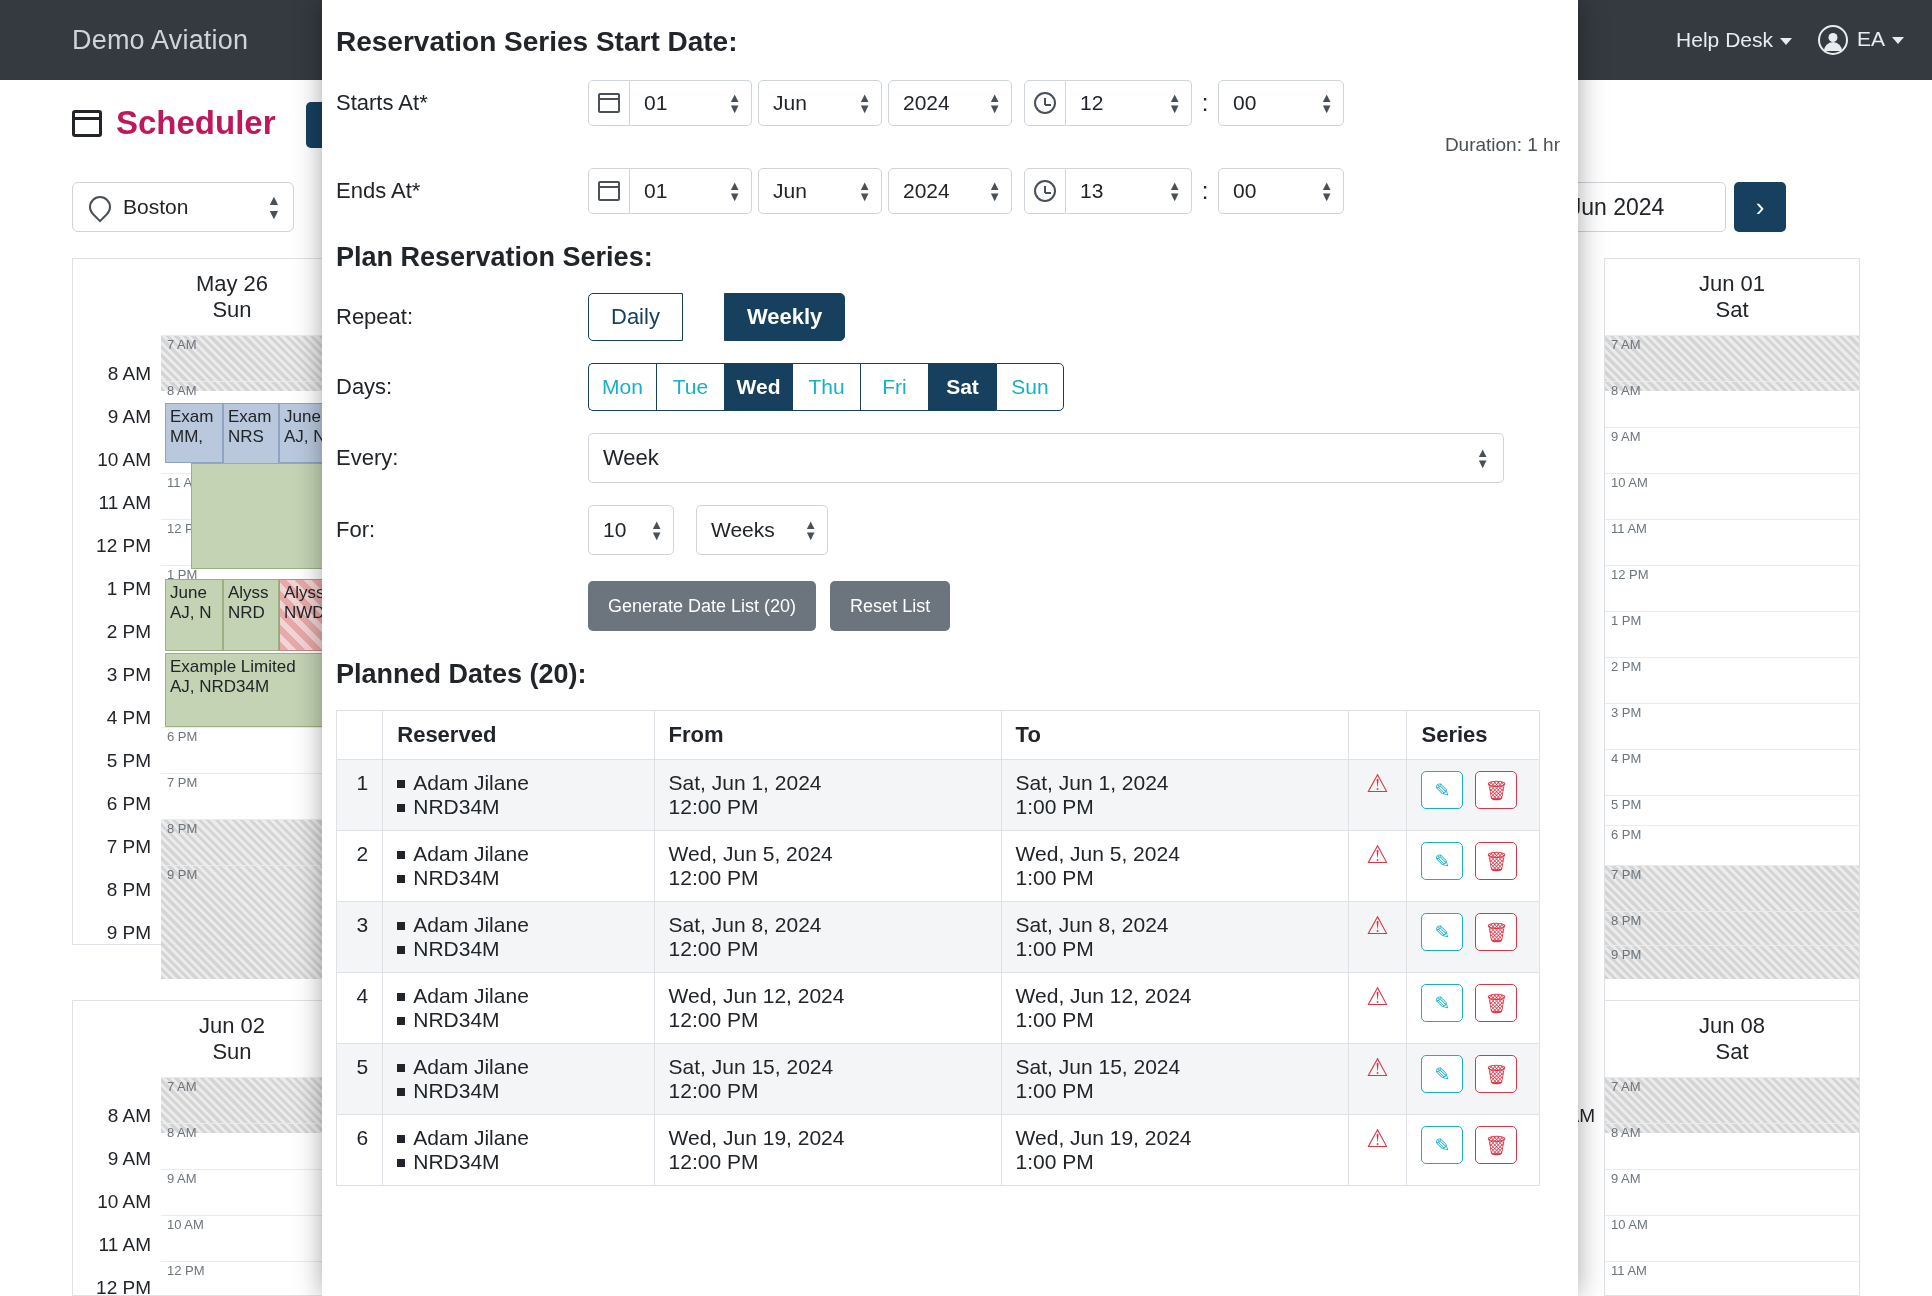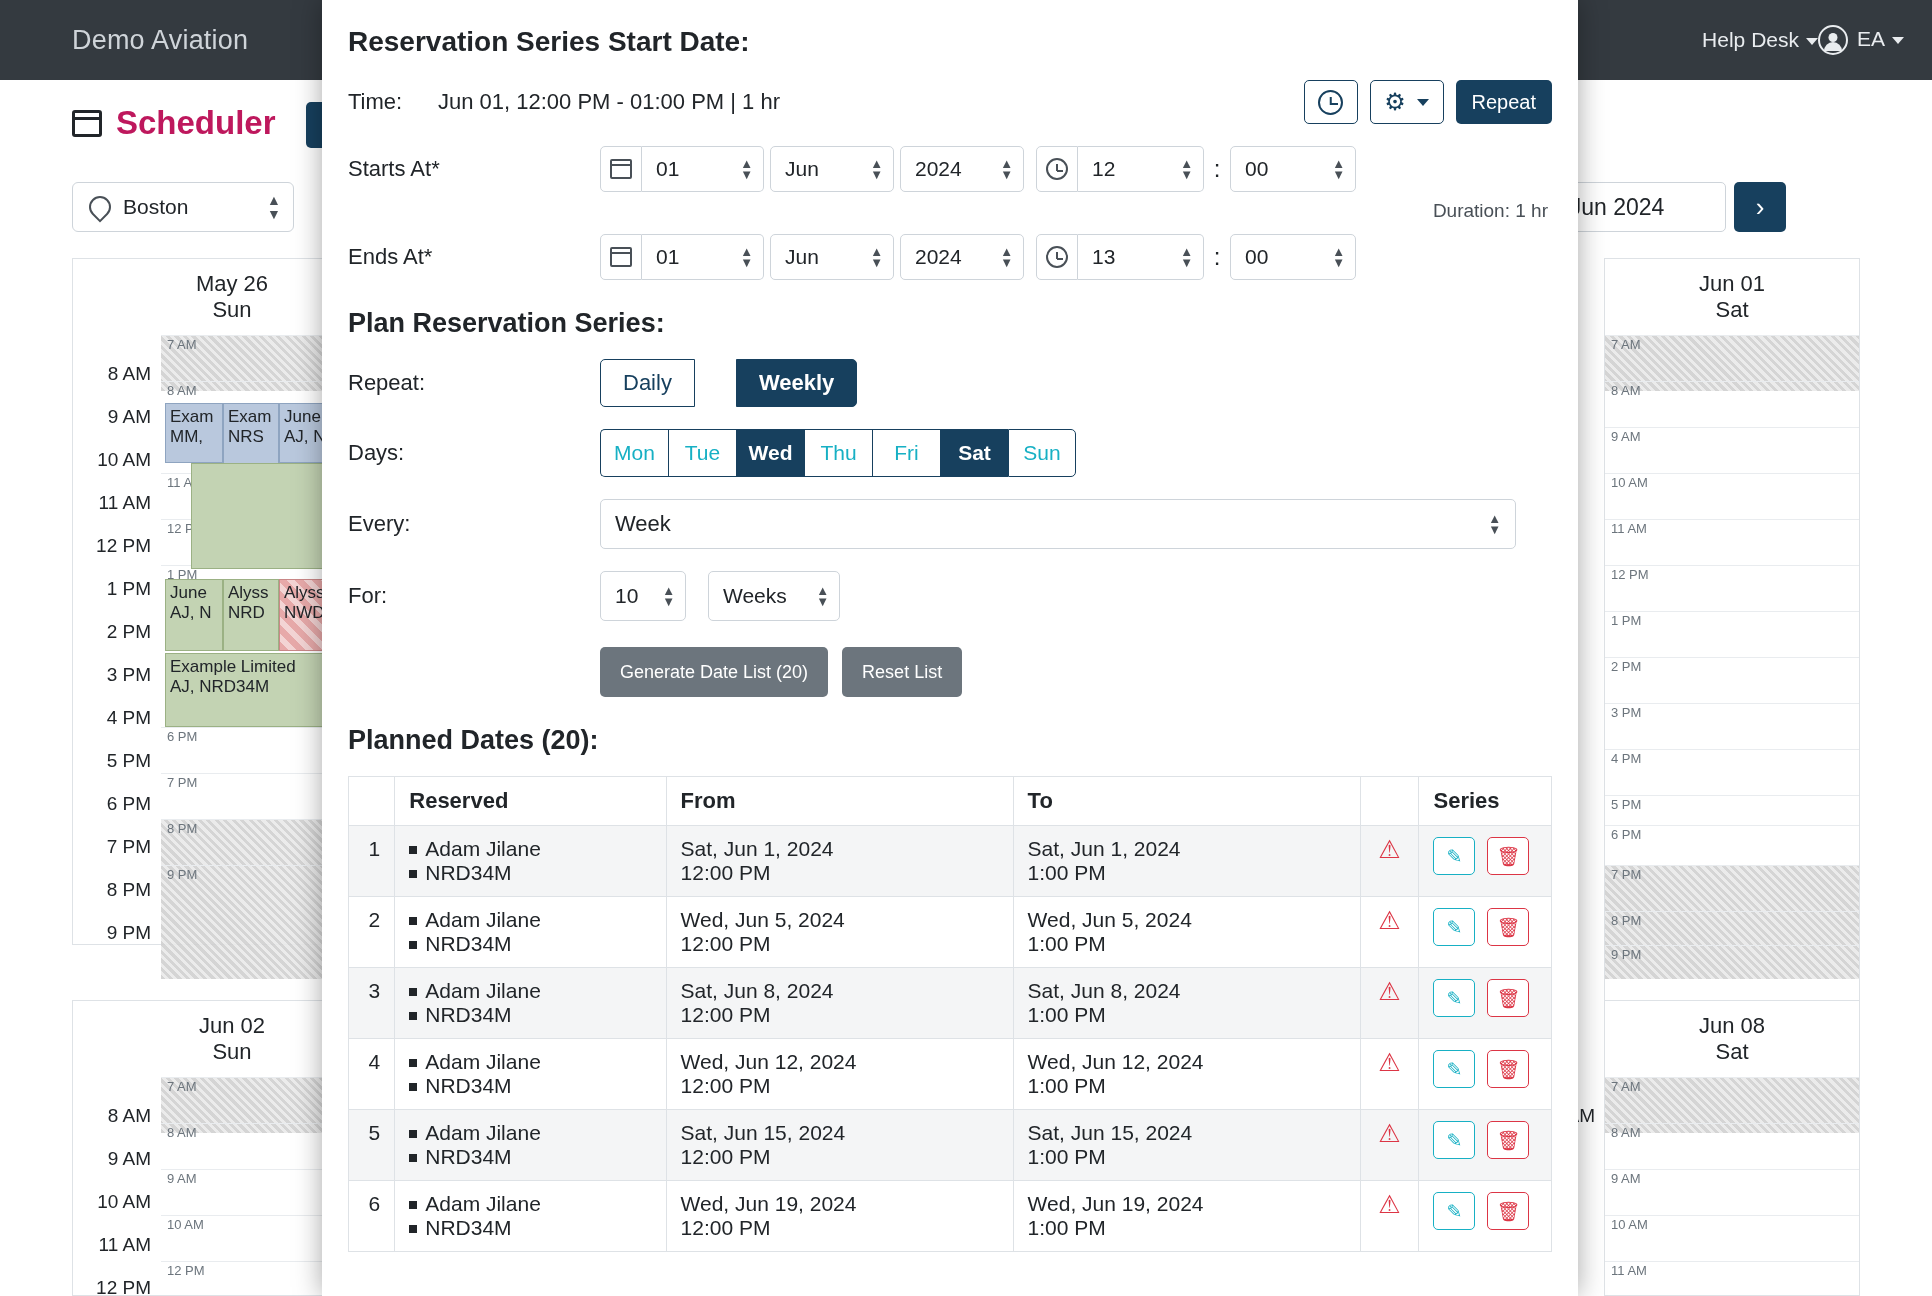--- a/index.html
+++ b/index.html
@@ -18,21 +18,21 @@
   .topbar {
     position: absolute; top: 0; left: 0; width: 1932px; height: 80px;
     background: #343a40; color: #ffffff;
     display: flex; align-items: center;
   }
   .brand {
     font-size: 27px; color: #cfd4d9; padding-left: 72px; letter-spacing: .2px;
   }
   .topbar-right {
     position: absolute; right: 28px; top: 0; height: 80px;
-    display: flex; align-items: center; 
+    display: flex; align-items: center; gap: 26px;
   }
   .topbar-link { color: #e9ecef; font-size: 21px; }
   .caret { display: inline-block; width: 0; height: 0; margin-left: 7px;
     border-left: 6px solid transparent; border-right: 6px solid transparent;
     border-top: 7px solid #e9ecef; vertical-align: middle; }
   .avatar-circle {
     width: 30px; height: 30px; border-radius: 50%;
     border: 2px solid #e9ecef; display: inline-block; position: relative;
     margin-right: 9px; vertical-align: middle;
   }
@@ -118,21 +118,21 @@
   .evt-blue { background: #b9c8dd; border: 1px solid #8ea4c0; }
   .evt-green { background: #c3d3b3; border: 1px solid #9bb184; }
   .evt-red { background: repeating-linear-gradient(45deg, #e7a9a9 0 6px, #f3d4d4 6px 12px); border: 1px solid #c98787; }
 
   
   .modal {
     position: absolute; left: 322px; top: 0; width: 1256px; height: 1296px;
     background: #ffffff; box-shadow: 0 0 26px rgba(0,0,0,.35);
     overflow: hidden;
   }
-  .modal-inner { padding: 0 26px; }
+  .modal-inner { padding: 0 14px; }
   .m-h2 { font-size: 28px; font-weight: bold; color: #212529; margin: 26px 0 22px 0; }
   .m-h3 { font-size: 27px; font-weight: bold; color: #212529; margin: 28px 0 20px 0; }
 
   .time-row {
     display: flex; align-items: center; gap: 12px; margin-bottom: 22px;
   }
   .time-lbl { font-size: 22px; color: #212529; width: 78px; }
   .time-val { font-size: 22px; color: #212529; }
   .time-actions { margin-left: auto; display: flex; align-items: center; gap: 12px; }
   .icon-btn {
@@ -414,36 +414,20 @@
       </div>
       <div class="gutter-lbl" style="left:-88px; top:104px; width:78px;">8 AM</div>
     </div>
   </div>
 
   <div class="modal">
     <div class="modal-inner">
 
       <div class="m-h2">Reservation Series Start Date:</div>
 
-      <div class="time-row">
-        <div class="time-lbl">Time:</div>
-        <div class="time-val">Jun 01, 12:00 PM - 01:00 PM | 1 hr</div>
-        <div class="time-actions">
-          <div class="icon-btn">
-              <span class="clock-glyph"></span>
-            </div>
-          <div class="icon-btn split">
-              <span class="gear-glyph">⚙</span>
-              <span class="caret" style="border-top-color:#17405e"></span>
-            </div>
-          <div class="btn-dark">
-              <span>Repeat</span>
-            </div>
-        </div>
-      </div>
 
       <div class="field-row">
         <div class="field-lbl"><span>Starts At</span><span class="req">*</span></div>
         <div class="ctl-group">
           <div class="box-ico">
               <span class="cal-sm"></span>
             </div>
           <div class="sel" style="width:122px">
               <span>01</span>
               <span class="arrows">▲<br>▼</span>

